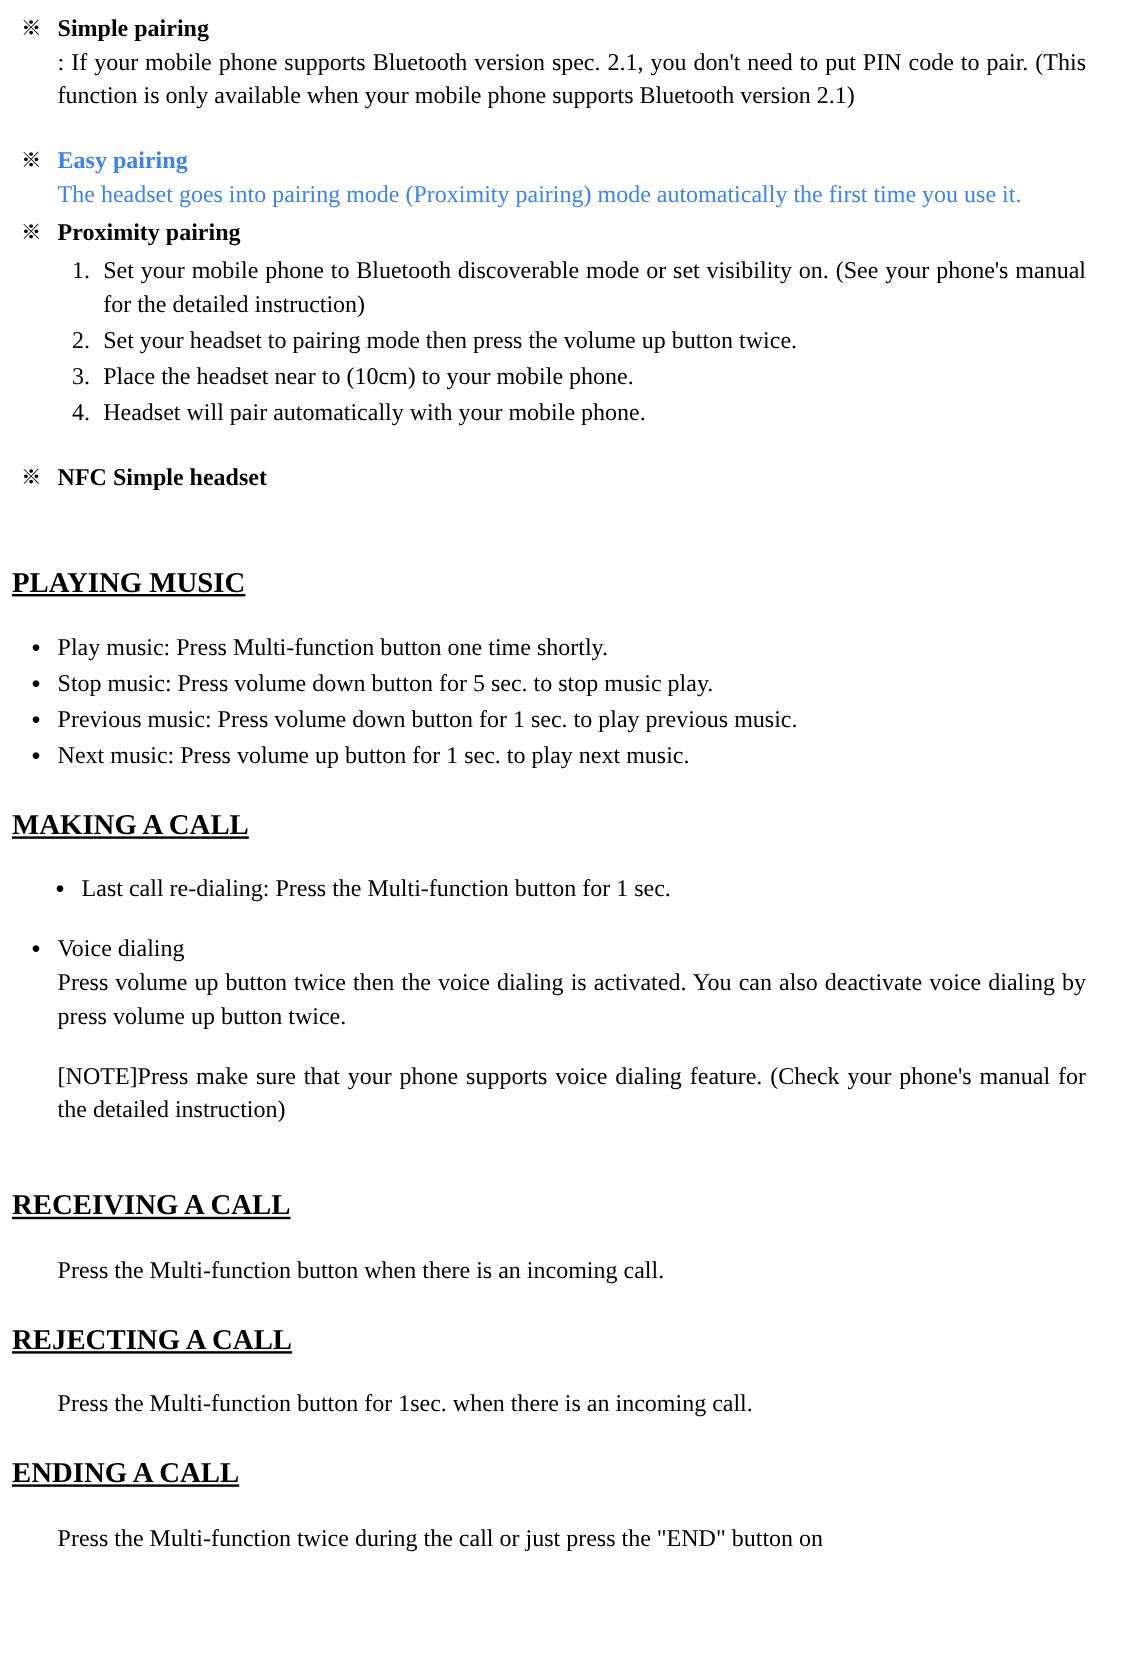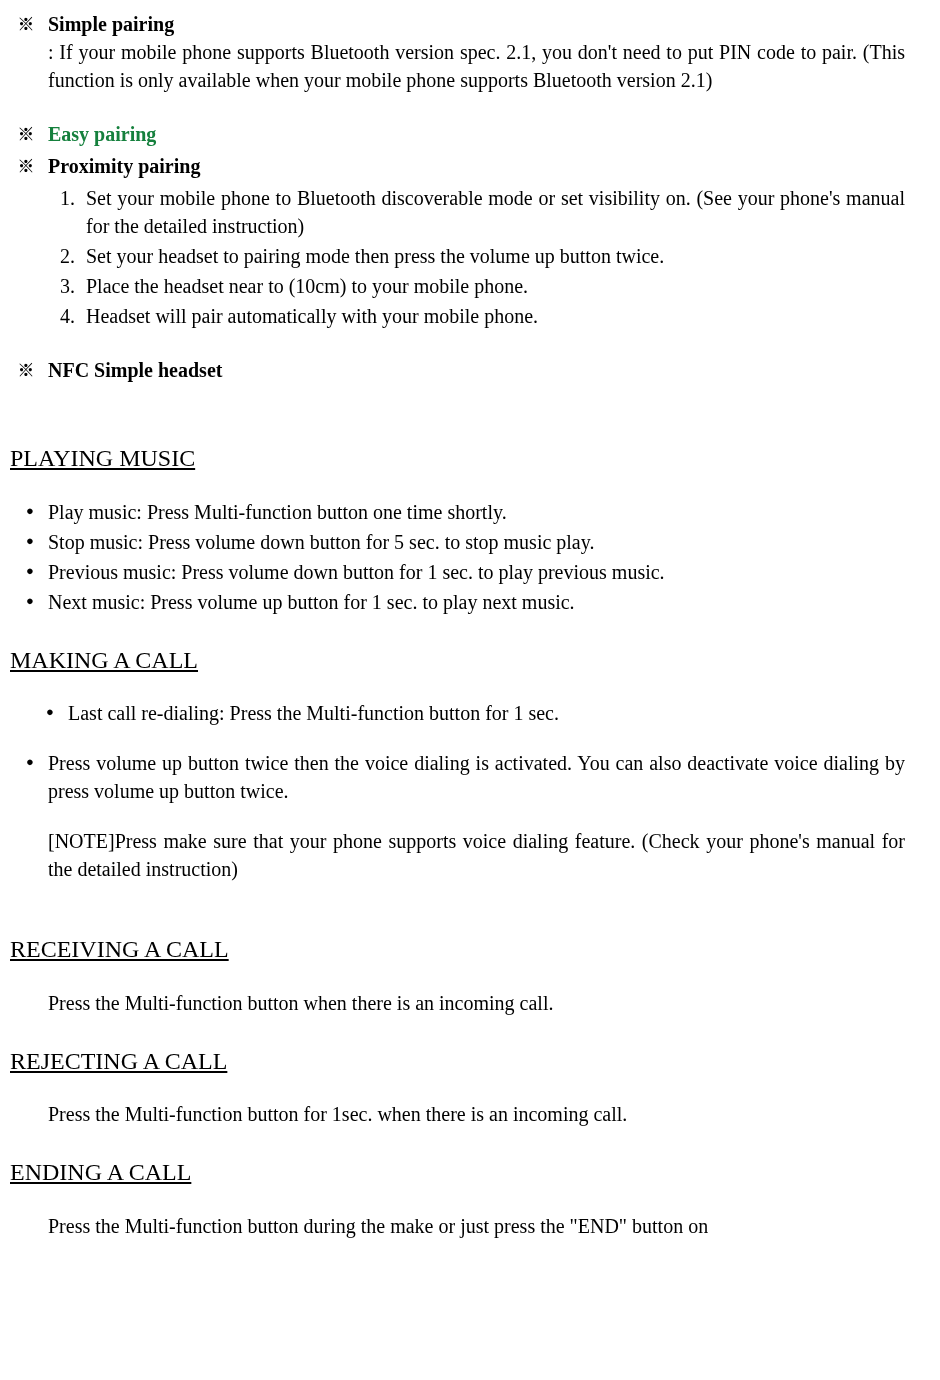--- a/index.html
+++ b/index.html
@@ -28,41 +28,41 @@
     .marker-list > li::before {
       content: "※";
       position: absolute;
       left: -32px;
       top: 0;
     }
     .bold {
       font-weight: bold;
     }
     .red {
-      color: #15803d;
+      color: #3b82f6;
     }
     .justify {
       text-align: justify;
       text-justify: inter-word;
     }
     .indent-body {
       margin-left: 38px;
     }
     .num-list {
       list-style: decimal;
       padding-left: 70px;
       margin: 0;
     }
     .num-list li {
       margin-bottom: 2px;
       padding-left: 6px;
     }
     .heading {
       font-size: 24px;
-      font-weight: normal;
+      font-weight: bold;
       text-decoration: underline;
       margin-top: 28px;
       margin-bottom: 22px;
     }
     .bullet-list {
       list-style: none;
       padding-left: 38px;
       margin: 0;
     }
     .bullet-list > li {
@@ -88,20 +88,21 @@
 <body>
 
 <ul class="marker-list">
   <li class="section">
     <span class="bold">Simple pairing</span>
     <div class="justify">: If your mobile phone supports Bluetooth version spec. 2.1, you don't need to put PIN code to pair. (This function is only available when your mobile phone supports Bluetooth version 2.1)</div>
   </li>
 
   <li style="margin-top:26px;">
     <span class="bold red">Easy pairing</span>
+    <div class="red justify">The headset goes into pairing mode (Proximity pairing) mode automatically the first time you use it.</div>
   </li>
 
   <li>
     <span class="bold">Proximity pairing</span>
   </li>
 </ul>
 
 <ol class="num-list">
   <li class="justify">Set your mobile phone to Bluetooth discoverable mode or set visibility on. (See your phone's manual for the detailed instruction)</li>
   <li>Set your headset to pairing mode then press the volume up button twice.</li>
@@ -122,25 +123,26 @@
   <li>Stop music: Press volume down button for 5 sec. to stop music play.</li>
   <li>Previous music: Press volume down button for 1 sec. to play previous music.</li>
   <li>Next music: Press volume up button for 1 sec. to play next music.</li>
 </ul>
 
 <div class="heading">MAKING A CALL</div>
 
 <ul class="bullet-list">
   <li class="spaced-li">Last call re-dialing: Press the Multi-function button for 1 sec.</li>
   <li>
+    <div>Voice dialing</div>
     <div class="justify">Press volume up button twice then the voice dialing is activated. You can also deactivate voice dialing by press volume up button twice.</div>
     <div class="justify" style="margin-top:22px;">[NOTE]Press make sure that your phone supports voice dialing feature. (Check your phone's manual for the detailed instruction)</div>
   </li>
 </ul>
 
 <div class="heading" style="margin-top:50px;">RECEIVING A CALL</div>
 <div class="indent-body">Press the Multi-function button when there is an incoming call.</div>
 
 <div class="heading">REJECTING A CALL</div>
 <div class="indent-body">Press the Multi-function button for 1sec. when there is an incoming call.</div>
 
 <div class="heading">ENDING A CALL</div>
-<div class="indent-body justify">Press the Multi-function button during the make or just press the "END" button on</div>
+<div class="indent-body justify">Press the Multi-function twice during the call or just press the "END" button on</div>
 
 </body></html>

